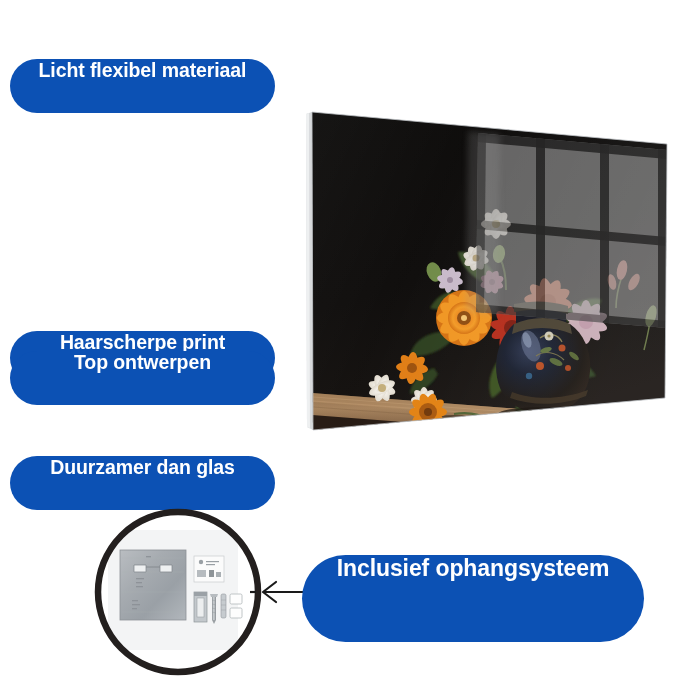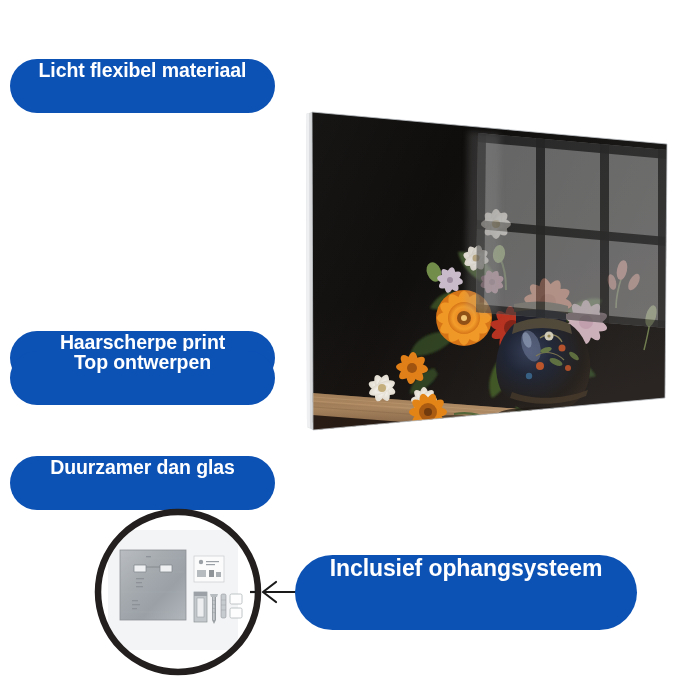--- a/index.html
+++ b/index.html
@@ -43,24 +43,24 @@
     font-size: 19.5px;
   }
   .feature-pill.p0 { top: 59px; }
   .feature-pill.p1 { top: 132px; }
   .feature-pill.p2 { top: 205px; }
   .feature-pill.p3 { top: 295px; margin-top: 36px; }
   .feature-pill.p4 { top: 351px; }
   .feature-pill.p5 { top: 408px; margin-top: 48px; }
 
   .callout-pill {
-    left: 295px;
+    left: 302px;
     top: 555px;
     width: 342px;
-    height: 75px;
+    height: 87px;
     font-size: 23px;
   }
 
   
   #panel-wrap {
     position: absolute;
     left: 300px;
     top: 100px;
     width: 390px;
     height: 350px;

